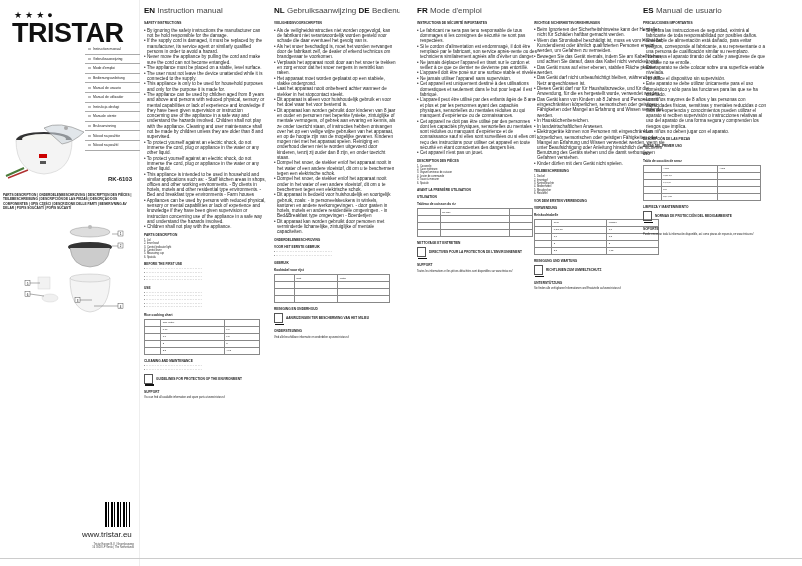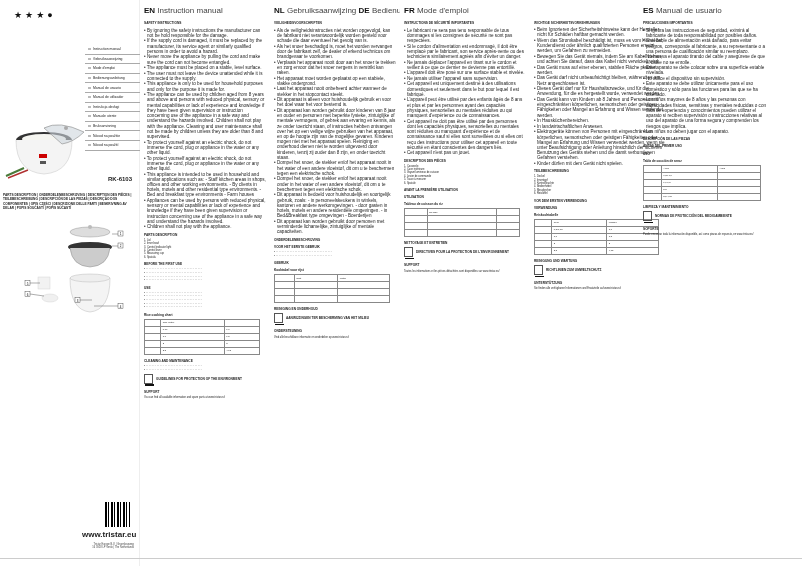--- a/index.html
+++ b/index.html
@@ -11,21 +11,21 @@
 .langlist{position:absolute;top:45px;left:85px;width:55px}
 .langitem{font-size:3.4px;border-bottom:0.5px solid #aaa;padding:1.6px 0 1.6px 3px;color:#222;height:9.6px;position:relative;display:flex;align-items:center}
 .langitem .flag{width:3px;height:2px;background:#bbb;margin-right:2px;display:inline-block}
 .product{position:absolute;top:118px;left:4px;width:84px;height:62px}
 .model{position:absolute;top:176px;left:108px;font-size:6px;font-weight:bold}
 .partsdesc{position:absolute;top:193px;left:3px;width:135px;font-size:3.2px;font-weight:bold;line-height:1.35;color:#222}
 .partsimg{position:absolute;top:222px;left:10px;width:120px;height:100px}
 .qr{position:absolute;top:502px;left:105px;width:25px;height:25px;background:
 repeating-linear-gradient(90deg,#000 0 2px,#fff 2px 3px,#000 3px 4px,#fff 4px 6px),
 #000}
-.url{position:absolute;top:530px;left:82px;font-size:8px;font-weight:bold}
+.url{position:absolute;top:530px;left:82px;font-size:8px;font-weight:normal}
 .addr{position:absolute;top:543px;left:92px;font-size:2.6px;line-height:1.3;color:#444;text-align:right;width:42px}
 .col{position:absolute;top:0;height:432px;padding:4px 4px 0 4px;font-size:3.3px;line-height:1.3;color:#222;overflow:hidden}
 .h1{font-size:8px;color:#444;margin:2px 0 5px 0;white-space:nowrap}
 .h1 b{color:#111}
 .h2{font-size:3.2px;font-weight:bold;text-transform:uppercase;margin:3px 0 2px 0}
 ul.b{list-style:none}
 ul.b li{padding-left:3px;text-indent:-3px;margin-bottom:0.3px}
 ul.b li:before{content:"• "}
 .big li{font-size:4.6px;line-height:1.14}
 .small li{font-size:2.6px;line-height:1.3}
@@ -37,20 +37,21 @@
 .envicon:after{content:"";position:absolute;left:0;bottom:-3px;width:9px;height:1.5px;background:#111}
 .divline{position:absolute;bottom:8px;left:0;width:802px;height:0.5px;background:#ccc}
 </style>
 </head>
 <body>
 
 <div class="page">
 
   <div class="cover">
     <div class="stars">★★★●</div>
+    <div class="logo">TRISTAR</div>
     <div class="langlist">
       <div class="langitem">
           <span class="flag"></span>
           <span>Instruction manual</span>
         </div>
       <div class="langitem">
           <span class="flag"></span>
           <span>Gebruiksaanwijzing</span>
         </div>
       <div class="langitem">
@@ -273,21 +274,21 @@
       </table>
     <div class="h2">REINIGING EN ONDERHOUD</div>
     <div class="envbox">
       <div class="envicon"></div>
       <div class="h2">AANWIJZINGEN TER BESCHERMING VAN HET MILIEU</div>
     </div>
     <div class="h2" style="margin-top:6px">ONDERSTEUNING</div>
     <div style="font-size:2.6px">Vind alle beschikbare informatie en onderdelen op www.tristar.eu!</div>
   </div>
 
-  <div class="col" style="left:400px;width:130px">
+  <div class="col" style="left:413px;width:130px">
     <div class="h1"><b>FR</b> <span>Mode d'emploi</span></div>
     <div class="h2">INSTRUCTIONS DE SÉCURITÉ IMPORTANTES</div>
     <ul class="b big">
       <li>Le fabricant ne sera pas tenu responsable de tous dommages si les consignes de sécurité ne sont pas respectées.</li>
       <li>Si le cordon d'alimentation est endommagé, il doit être remplacé par le fabricant, son service après-vente ou des techniciens similairement agréés afin d'éviter un danger.</li>
       <li>Ne jamais déplacer l'appareil en tirant sur le cordon et veillez à ce que ce dernier ne devienne pas entortillé.</li>
       <li>L'appareil doit être posé sur une surface stable et nivelée.</li>
       <li>Ne jamais utiliser l'appareil sans supervision.</li>
       <li>Cet appareil est uniquement destiné à des utilisations domestiques et seulement dans le but pour lequel il est fabriqué.</li>
       <li>L'appareil peut être utilisé par des enfants âgés de 8 ans et plus et par les personnes ayant des capacités physiques, sensorielles ou mentales réduites ou qui manquent d'expérience ou de connaissances.</li>

